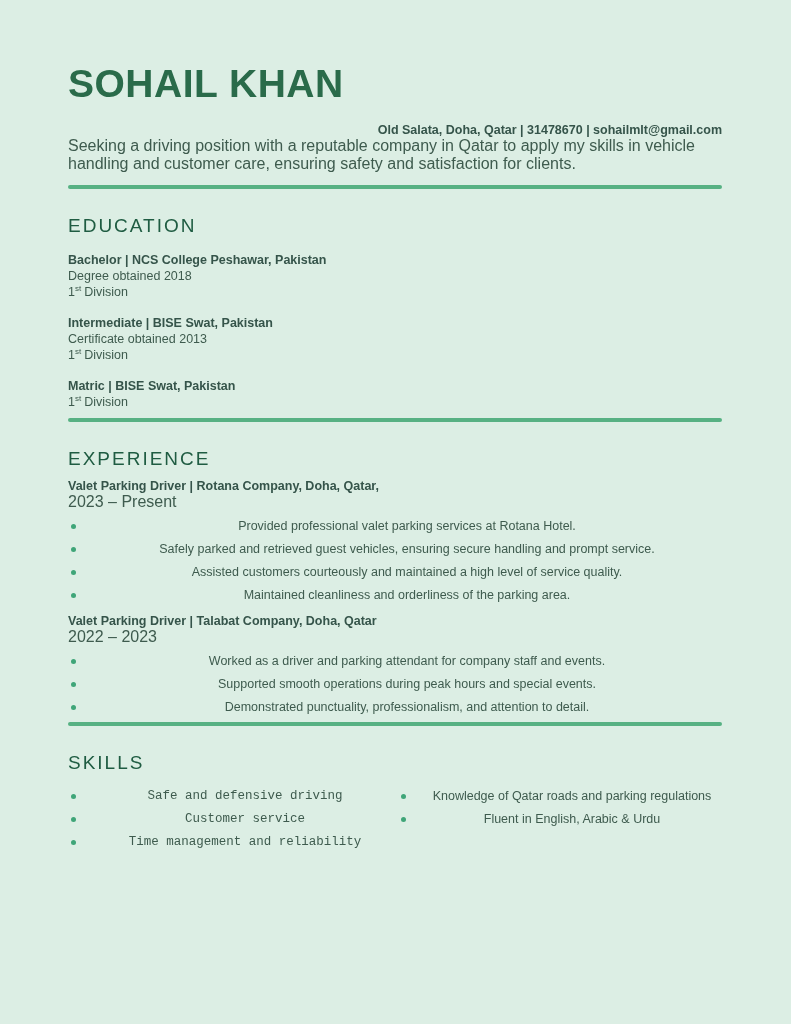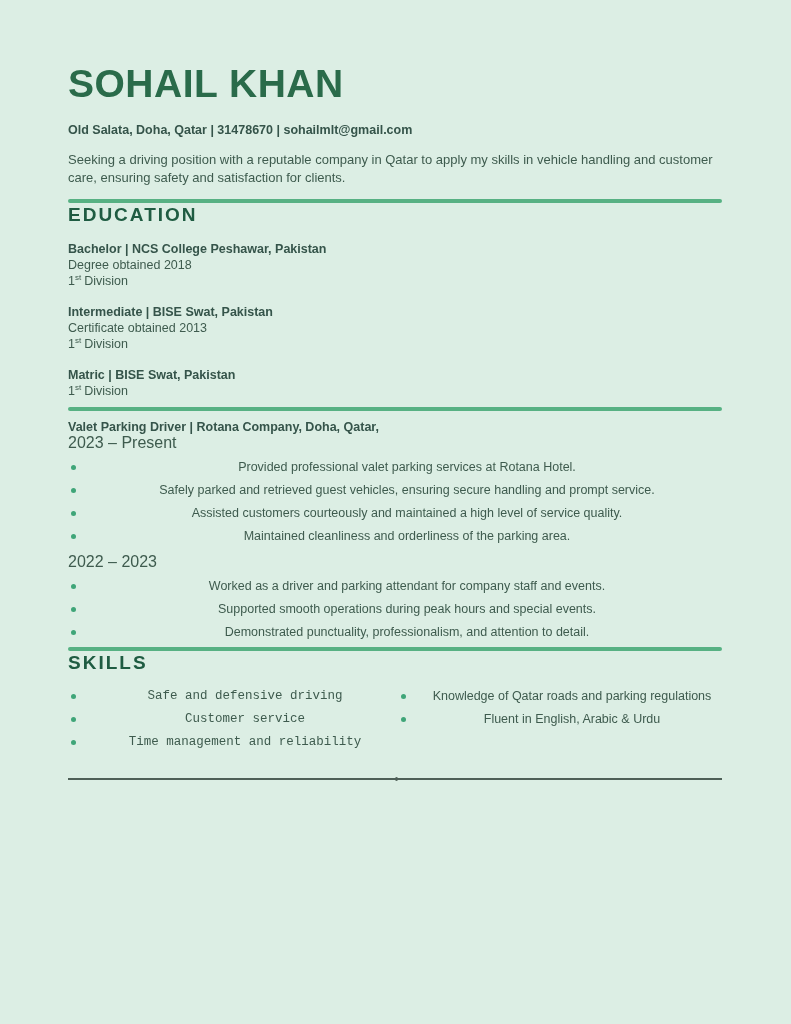--- a/index.html
+++ b/index.html
@@ -30,38 +30,39 @@
     font-weight:bold;
     color:var(--title);
     letter-spacing:0.5px;
     line-height:44px;
   }
   .contact{
     margin-top:17px;
     font-size:12.5px;
     font-weight:bold;
     color:var(--bold-text);
+    text-align:right;
   }
   .objective{
-    margin-top:14px;
-    font-size:13px;
+    font-size:16px;
     line-height:17.5px;
     color:var(--text);
   }
   .divider{
     height:4px;
     background:var(--accent);
     border-radius:2px;
     margin-top:13px;
   }
   .section-heading{
     font-size:19px;
-    font-weight:bold;
+    font-weight:normal;
     letter-spacing:2px;
     color:var(--heading);
+    margin-top:25px;
     line-height:23px;
   }
   
   .edu-entry{margin-top:15px;font-size:12.5px;line-height:16px;}
   .edu-title{font-weight:bold;color:var(--bold-text);}
   .edu-detail,.edu-division{color:var(--text);}
   sup.division-sup{font-size:8px;vertical-align:super;line-height:0;}
   .division-rest{margin-left:3px;}
   
   .job{margin-top:8px;}
@@ -131,33 +132,35 @@
     <div class="edu-division"><span>1</span><sup class="division-sup">st</sup><span class="division-rest">Division</span></div>
   </div>
 
   <div class="edu-entry">
     <div class="edu-title">Matric | BISE Swat, Pakistan</div>
     <div class="edu-division"><span>1</span><sup class="division-sup">st</sup><span class="division-rest">Division</span></div>
   </div>
 
   <div class="divider" style="margin-top:8px;"></div>
 
+  <div class="section-heading">EXPERIENCE</div>
 
   <div class="job">
     <div class="job-title">Valet Parking Driver | Rotana Company, Doha, Qatar,</div>
     <div class="job-period">2023 – Present</div>
     <ul class="bullets">
       <li><span class="dot"></span><span>Provided professional valet parking services at Rotana Hotel.</span></li>
       <li><span class="dot"></span><span>Safely parked and retrieved guest vehicles, ensuring secure handling and prompt service.</span></li>
       <li><span class="dot"></span><span>Assisted customers courteously and maintained a high level of service quality.</span></li>
       <li><span class="dot"></span><span>Maintained cleanliness and orderliness of the parking area.</span></li>
     </ul>
   </div>
 
   <div class="job">
+    <div class="job-title">Valet Parking Driver | Talabat Company, Doha, Qatar</div>
     <div class="job-period">2022 – 2023</div>
     <ul class="bullets">
       <li><span class="dot"></span><span>Worked as a driver and parking attendant for company staff and events.</span></li>
       <li><span class="dot"></span><span>Supported smooth operations during peak hours and special events.</span></li>
       <li><span class="dot"></span><span>Demonstrated punctuality, professionalism, and attention to detail.</span></li>
     </ul>
   </div>
 
   <div class="divider" style="margin-top:3px;"></div>
 

